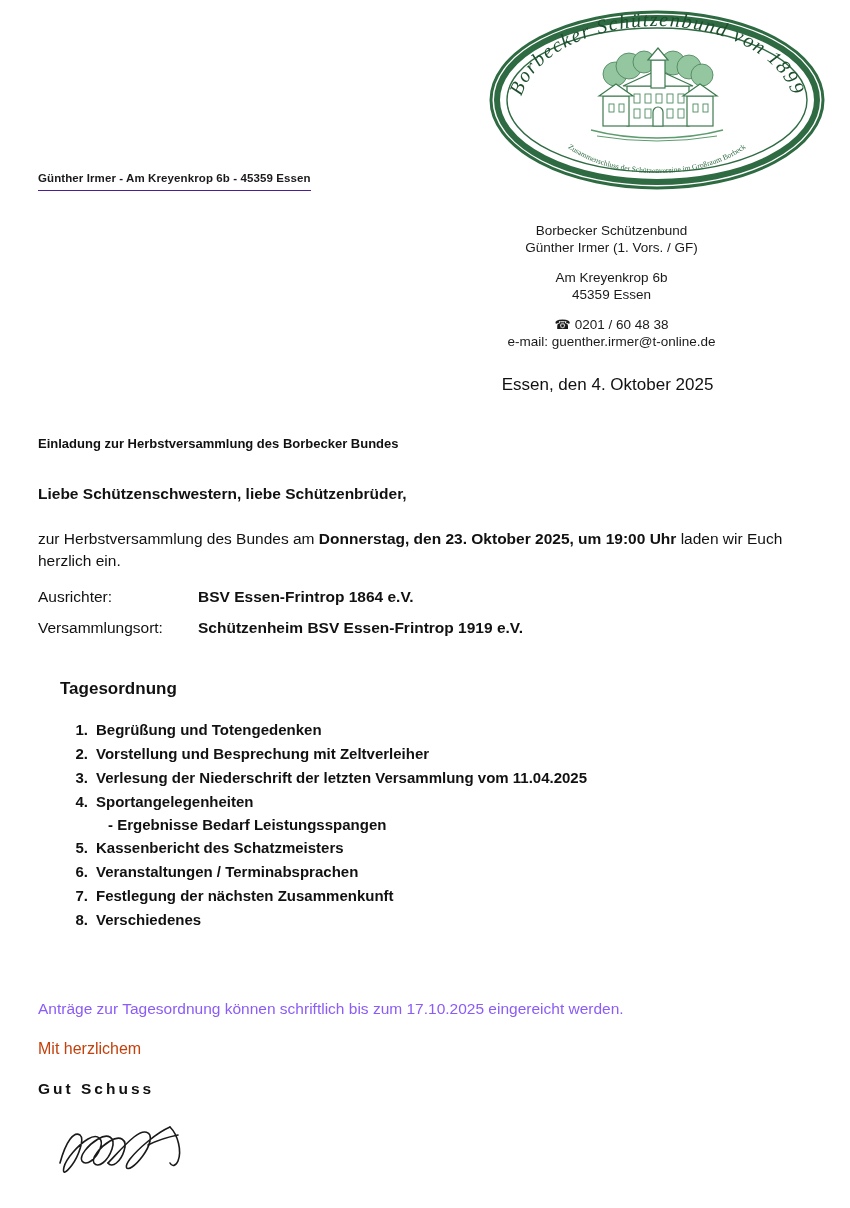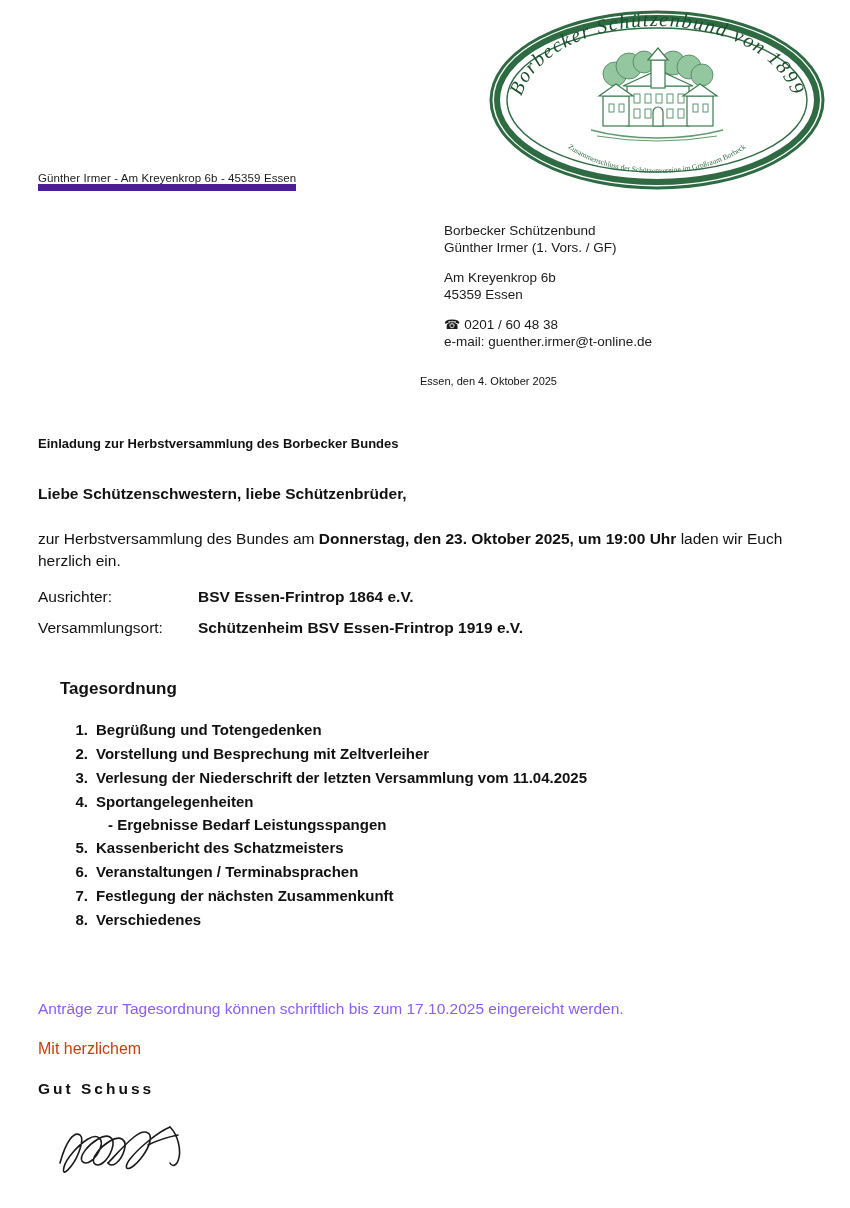--- a/index.html
+++ b/index.html
@@ -36,48 +36,49 @@
   }
 
   
   .return-address {
     position: absolute;
     top: 172px;
     left: 38px;
     font-size: 11.5px;
     letter-spacing: .1px;
     color: #1a1a1a;
-    border-bottom: 7px solid #4c1d95;
-    padding-bottom: 0;
+    border-bottom: 1px solid #4c1d95;
+    padding-bottom: 6px;
     white-space: nowrap;
+    font-weight: bold;
   }
 
   
   .sender-block {
     position: absolute;
     top: 222px;
-    left: 444px;
+    left: 424px;
     width: 375px;
-    text-align: left;
+    text-align: center;
     font-size: 13.5px;
     line-height: 17px;
     color: #1a1a1a;
   }
   .sender-block .grp { margin-bottom: 13px; }
   .sender-block .grp:last-child { margin-bottom: 0; }
   .phone-line .tel-icon { font-size: 13px; margin-right: 4px; }
 
   
   .date-line {
     position: absolute;
     top: 375px;
     left: 420px;
     width: 375px;
-    text-align: left;
-    font-size: 11px;
+    text-align: center;
+    font-size: 17px;
     color: #111;
   }
 
   
   .subject {
     position: absolute;
     top: 436px;
     left: 38px;
     font-size: 13px;
     font-weight: bold;

